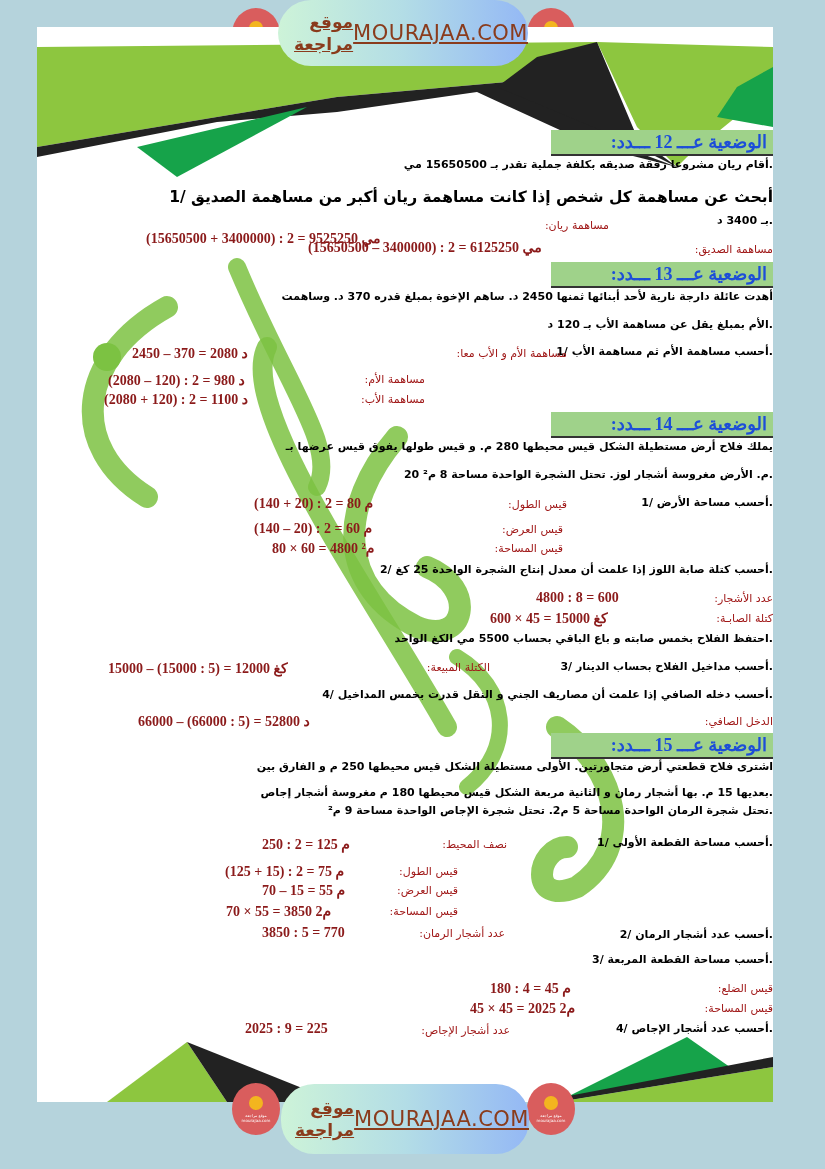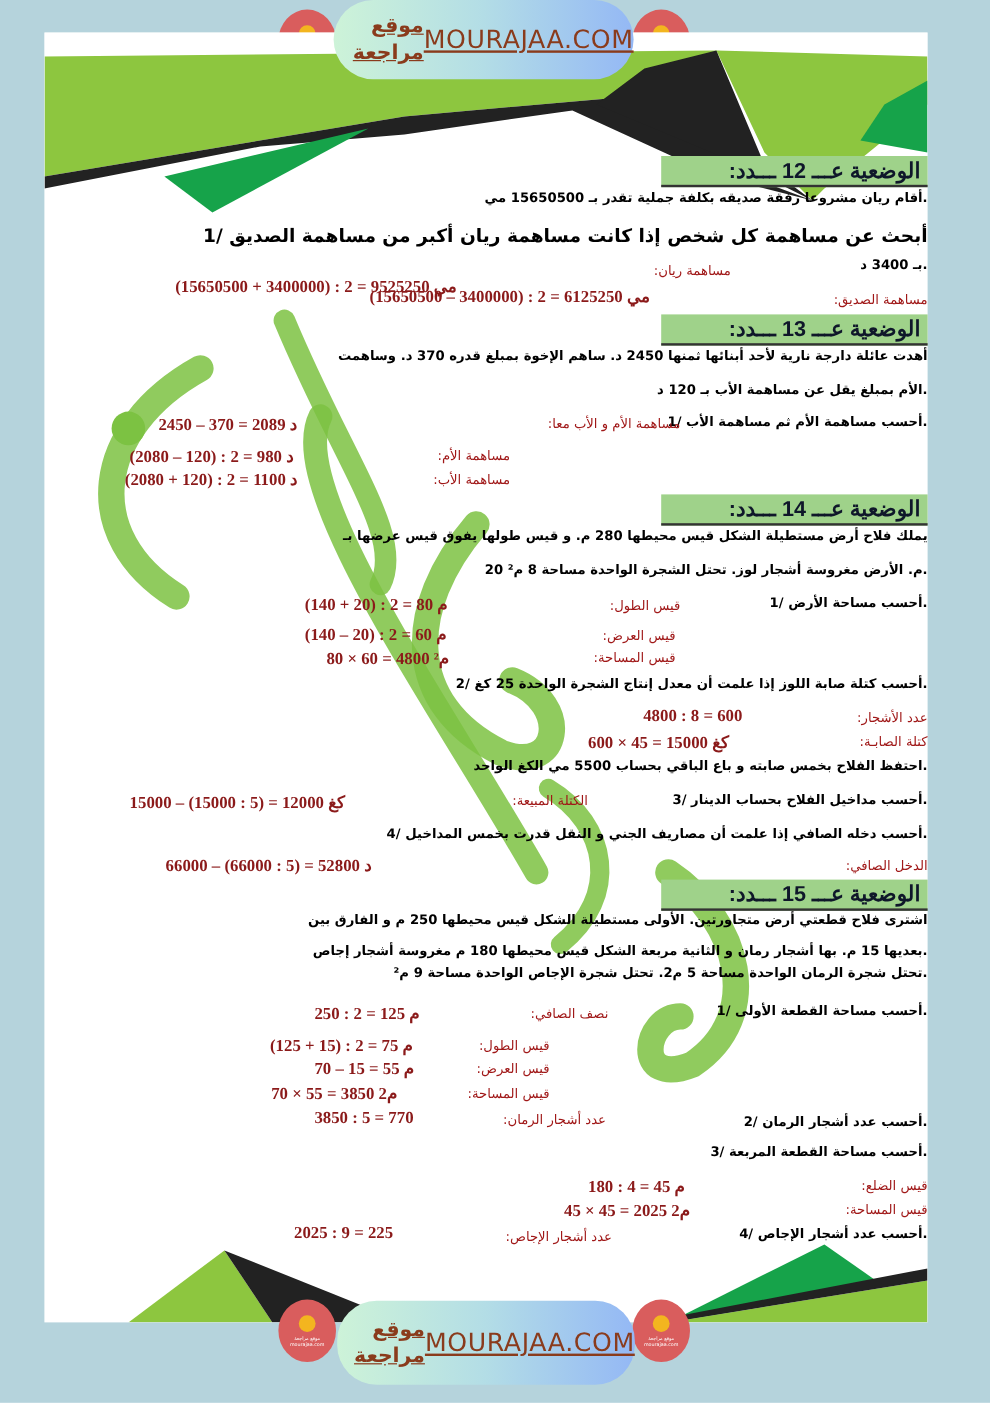--- a/index.html
+++ b/index.html
@@ -7,21 +7,21 @@
   .page{position:absolute;left:37px;top:27px;width:736px;height:1075px;background:#ffffff;overflow:hidden;}
   .deco{position:absolute;left:0;top:0;}
   .watermark{position:absolute;left:0;top:0;}
   .banner{position:absolute;width:250px;height:66px;border-radius:33px;background:linear-gradient(90deg,#cdf3d8 0%,#b3dde6 50%,#94b8f5 100%);display:flex;flex-direction:row;align-items:center;justify-content:center;}
   .banner .ar{font-family:"DejaVu Sans",sans-serif;font-weight:bold;font-size:17px;color:#8a3b1c;text-decoration:underline;line-height:22px;direction:rtl;}
   .banner .en{font-family:"DejaVu Sans",sans-serif;font-weight:normal;font-size:21px;color:#8a3b1c;text-decoration:underline;line-height:22px;letter-spacing:0.5px;}
   .badge{position:absolute;width:48px;height:52px;border-radius:50%;background:#d95d5d;display:flex;flex-direction:column;align-items:center;justify-content:center;}
   .badge .dot{width:14px;height:14px;border-radius:50%;background:#f3b51f;}
   .badge .tx{font-size:4px;color:#fff;margin-top:3px;line-height:5px;text-align:center;}
   .line{position:absolute;right:0;white-space:nowrap;font-weight:bold;font-family:"DejaVu Sans",sans-serif;font-size:11px;}
-  .heading{position:absolute;background:#9fd28a;font-family:Liberation Sans, sans-serif;font-weight:bold;font-size:18px;padding:0 6px;height:24px;line-height:24px;direction:rtl;color:#0f172a;border-bottom:2px solid #333;}
+  .heading{position:absolute;background:#9fd28a;font-family:Liberation Serif, serif;font-weight:bold;font-size:18px;padding:0 6px;height:24px;line-height:24px;direction:rtl;color:#1d4ed8;border-bottom:2px solid #333;}
   .ans{position:absolute;white-space:nowrap;font-family:"Liberation Serif",serif;font-weight:bold;font-size:14px;color:#8b1a1a;direction:ltr;}
   .lbl{position:absolute;white-space:nowrap;font-family:"DejaVu Sans",sans-serif;font-size:11px;color:#a01818;direction:rtl;}
 </style>
 </head>
 <body>
 
 <div class="badge" style="left:232px;top:8px;">
   <div class="dot"></div>
   <div class="tx">موقع مراجعة mourajaa.com</div>
 </div>
@@ -69,21 +69,21 @@
 <div class="lbl" style="right:216px;top:219px;">مساهمة ريان:</div>
 <div class="ans" style="left:146px;top:230px;">(15650500 + 3400000) : 2 = 9525250 مي</div>
 <div class="lbl" style="right:52px;top:243px;">مساهمة الصديق:</div>
 <div class="ans" style="left:308px;top:239px;">(15650500 – 3400000) : 2 = 6125250 مي</div>
 
 <div class="heading" style="right:52px;top:262px;width:210px;">الوضعية عـــ 13 ـــدد:</div>
 <div class="line" style="right:52px;top:290px;">أهدت عائلة دارجة نارية لأحد أبنائها ثمنها 2450 د. ساهم الإخوة بمبلغ قدره 370 د. وساهمت</div>
 <div class="line" style="right:52px;top:318px;">الأم بمبلغ يقل عن مساهمة الأب بـ 120 د.</div>
 <div class="line" style="right:52px;top:345px;">1/ أحسب مساهمة الأم ثم مساهمة الأب.</div>
 <div class="lbl" style="right:258px;top:347px;">مساهمة الأم و الأب معا:</div>
-<div class="ans" style="left:132px;top:345px;">2450 – 370 = 2089 د</div>
+<div class="ans" style="left:132px;top:345px;">2450 – 370 = 2080 د</div>
 <div class="lbl" style="right:400px;top:373px;">مساهمة الأم:</div>
 <div class="ans" style="left:108px;top:372px;">(2080 – 120) : 2 = 980 د</div>
 <div class="lbl" style="right:400px;top:393px;">مساهمة الأب:</div>
 <div class="ans" style="left:104px;top:391px;">(2080 + 120) : 2 = 1100 د</div>
 
 <div class="heading" style="right:52px;top:412px;width:210px;">الوضعية عـــ 14 ـــدد:</div>
 <div class="line" style="right:52px;top:440px;">يملك فلاح أرض مستطيلة الشكل قيس محيطها 280 م. و قيس طولها يفوق قيس عرضها بـ</div>
 <div class="line" style="right:52px;top:468px;">20 م. الأرض مغروسة أشجار لوز. تحتل الشجرة الواحدة مساحة 8 م².</div>
 <div class="line" style="right:52px;top:496px;">1/ أحسب مساحة الأرض.</div>
 <div class="lbl" style="right:258px;top:498px;">قيس الطول:</div>
@@ -103,21 +103,21 @@
 <div class="ans" style="left:108px;top:660px;">15000 – (15000 : 5) = 12000 كغ</div>
 <div class="line" style="right:52px;top:688px;">4/ أحسب دخله الصافي إذا علمت أن مصاريف الجني و النقل قدرت بخمس المداخيل.</div>
 <div class="lbl" style="right:52px;top:715px;">الدخل الصافي:</div>
 <div class="ans" style="left:138px;top:713px;">66000 – (66000 : 5) = 52800 د</div>
 
 <div class="heading" style="right:52px;top:733px;width:210px;">الوضعية عـــ 15 ـــدد:</div>
 <div class="line" style="right:52px;top:760px;">اشترى فلاح قطعتي أرض متجاورتين. الأولى مستطيلة الشكل قيس محيطها 250 م و الفارق بين</div>
 <div class="line" style="right:52px;top:786px;">بعديها 15 م. بها أشجار رمان و الثانية مربعة الشكل قيس محيطها 180 م مغروسة أشجار إجاص.</div>
 <div class="line" style="right:52px;top:804px;">تحتل شجرة الرمان الواحدة مساحة 5 م2. تحتل شجرة الإجاص الواحدة مساحة 9 م².</div>
 <div class="line" style="right:52px;top:836px;text-align:right;">1/ أحسب مساحة القطعة الأولى.</div>
-<div class="lbl" style="right:318px;top:838px;">نصف الصافي:</div>
+<div class="lbl" style="right:318px;top:838px;">نصف المحيط:</div>
 <div class="ans" style="left:262px;top:836px;">250 : 2 = 125 م</div>
 <div class="lbl" style="right:367px;top:865px;">قيس الطول:</div>
 <div class="ans" style="left:225px;top:863px;">(125 + 15) : 2 = 75 م</div>
 <div class="lbl" style="right:367px;top:884px;">قيس العرض:</div>
 <div class="ans" style="left:262px;top:882px;">70 – 15 = 55 م</div>
 <div class="lbl" style="right:367px;top:905px;">قيس المساحة:</div>
 <div class="ans" style="left:226px;top:903px;">70 × 55 = 3850 م2</div>
 <div class="lbl" style="right:320px;top:927px;">عدد أشجار الرمان:</div>
 <div class="ans" style="left:262px;top:925px;">3850 : 5 = 770</div>
 <div class="line" style="right:52px;top:928px;">2/ أحسب عدد أشجار الرمان.</div>

